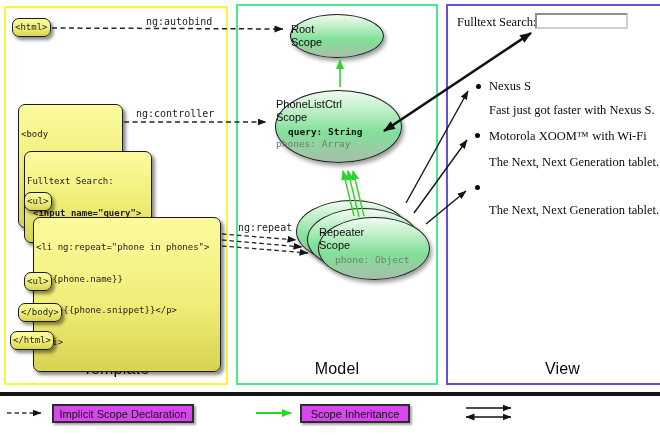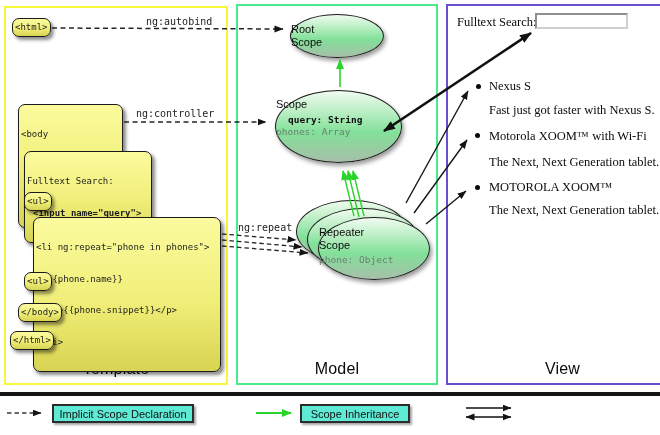--- a/index.html
+++ b/index.html
@@ -35,21 +35,21 @@
   
   .viewtext{position:absolute;font-family:"Liberation Serif",serif;font-size:12.5px;
             color:#0a0a0a;white-space:nowrap;}
   .bullet{position:absolute;width:5px;height:5px;border-radius:50%;background:#090909;}
   .searchinput{position:absolute;left:535px;top:13px;width:93px;height:16px;
                border:2px solid;border-color:#8f8f8f #cfcfcf #cfcfcf #8f8f8f;
                background:#fff;box-sizing:border-box;font-size:11px;padding:0 3px;
                font-family:"Liberation Serif",serif;}
   
   .rule{position:absolute;left:0;top:392px;width:660px;height:3.5px;background:#141414;}
-  .legendbox{position:absolute;top:404px;height:19px;border:2px solid #2d2d2d;background:#5eead4;
+  .legendbox{position:absolute;top:404px;height:19px;border:2px solid #2d2d2d;background:#d946ef;
              box-shadow:1.5px 2px 2px rgba(0,0,0,.35);box-sizing:border-box;
              display:flex;align-items:center;justify-content:center;
              font-size:11px;color:#111;white-space:nowrap;}
   svg.overlay{position:absolute;left:0;top:0;z-index:6;pointer-events:none;}
 </style>
 </head>
 <body>
 
 <div class="stage">
 
@@ -94,46 +94,46 @@
   <div class="arrowlabel" style="left:146px;top:16px;">ng:autobind</div>
   <div class="arrowlabel" style="left:136px;top:108px;">ng:controller</div>
   <div class="arrowlabel" style="left:238px;top:222px;">ng:repeat</div>
 
   <div class="ellipse" style="left:290px;top:14px;width:94px;height:44px;padding-top:8px;">
     <div class="sname">Root</div>
     <div class="sname">Scope</div>
   </div>
 
   <div class="ellipse" style="left:275px;top:90px;width:127px;height:73px;padding-top:7px;">
+    <div class="sname">PhoneListCtrl</div>
     <div class="sname">Scope</div>
     <div class="prop prop-bold" style="margin-top:3px;margin-left:12px;">query: String</div>
     <div class="prop prop-gray">phones: Array</div>
   </div>
 
   <div class="ellipse" style="left:296px;top:200px;width:112px;height:63px;"></div>
   <div class="ellipse" style="left:307px;top:208px;width:112px;height:63px;"></div>
   <div class="ellipse" style="left:318px;top:217px;width:112px;height:63px;padding-top:8px;">
     <div class="sname">Repeater</div>
     <div class="sname">Scope</div>
-    <div class="prop prop-gray" style="margin-top:3px;">phone: Object</div>
+    <div class="prop prop-gray" style="margin-top:3px;padding-left:16px;">phone: Object</div>
   </div>
 
   <div class="viewtext" style="left:457px;top:15px;">Fulltext Search:</div>
   <input class="searchinput" type="text" value="" style="">
 
   <div class="bullet" style="left:476px;top:84px;"></div>
   <div class="viewtext" style="left:489px;top:79px;">Nexus S</div>
   <div class="viewtext" style="left:489px;top:103px;">Fast just got faster with Nexus S.</div>
 
   <div class="bullet" style="left:475px;top:133px;"></div>
   <div class="viewtext" style="left:489px;top:129px;">Motorola XOOM™ with Wi-Fi</div>
   <div class="viewtext" style="left:489px;top:155px;">The Next, Next Generation tablet.</div>
 
   <div class="bullet" style="left:475px;top:185px;"></div>
-  <div class="viewtext" style="left:489px;top:180px;">MOTOROLA XOOM™</div>
   <div class="viewtext" style="left:489px;top:203px;">The Next, Next Generation tablet.</div>
 
   <div class="rule"></div>
   <div class="legendbox" style="left:52px;width:142px;">Implicit Scope Declaration</div>
   <div class="legendbox" style="left:300px;width:110px;text-align:center;">Scope Inheritance</div>
 
   <svg class="overlay" width="660" height="435" viewBox="0 0 660 435">
     <defs>
       <marker id="mB" markerUnits="userSpaceOnUse" markerWidth="10" markerHeight="8" refX="8.5" refY="3.5" orient="auto">
         <path d="M0,0 L9,3.5 L0,7 Z" fill="#141414"></path>

